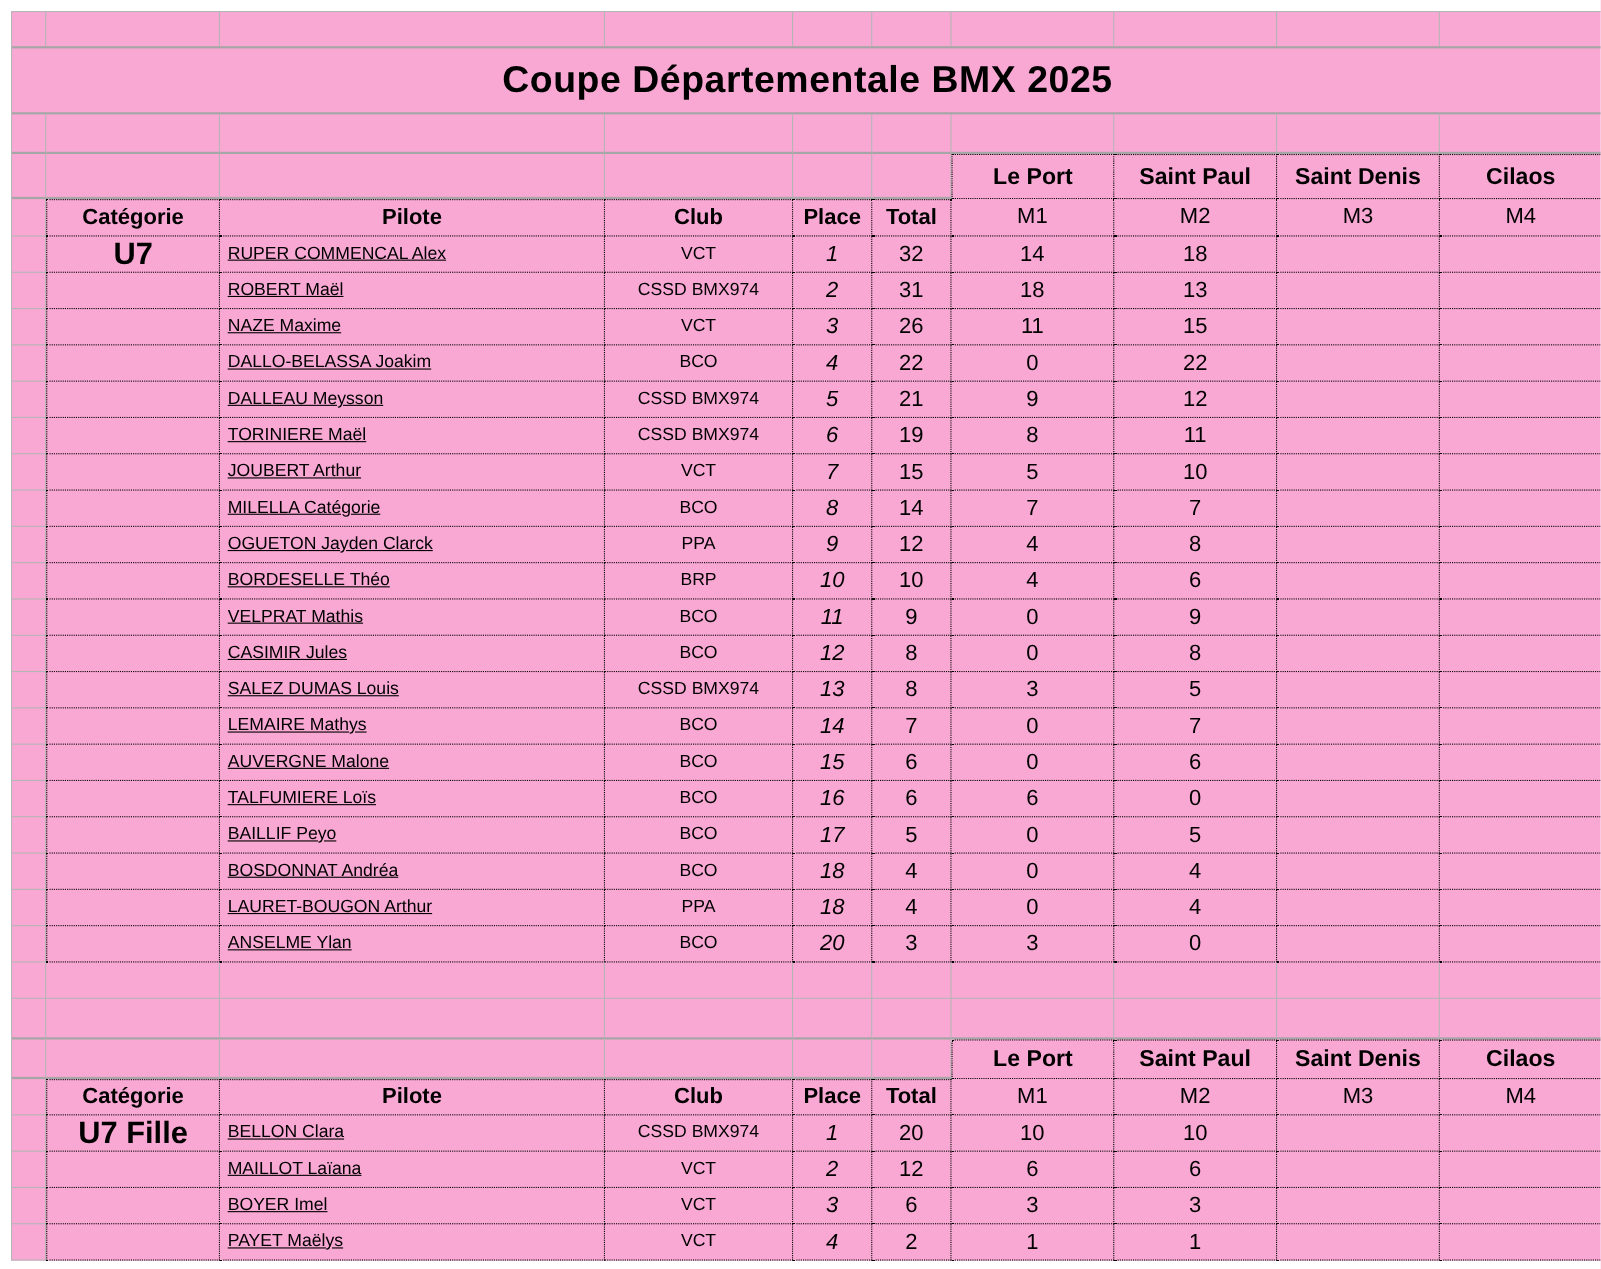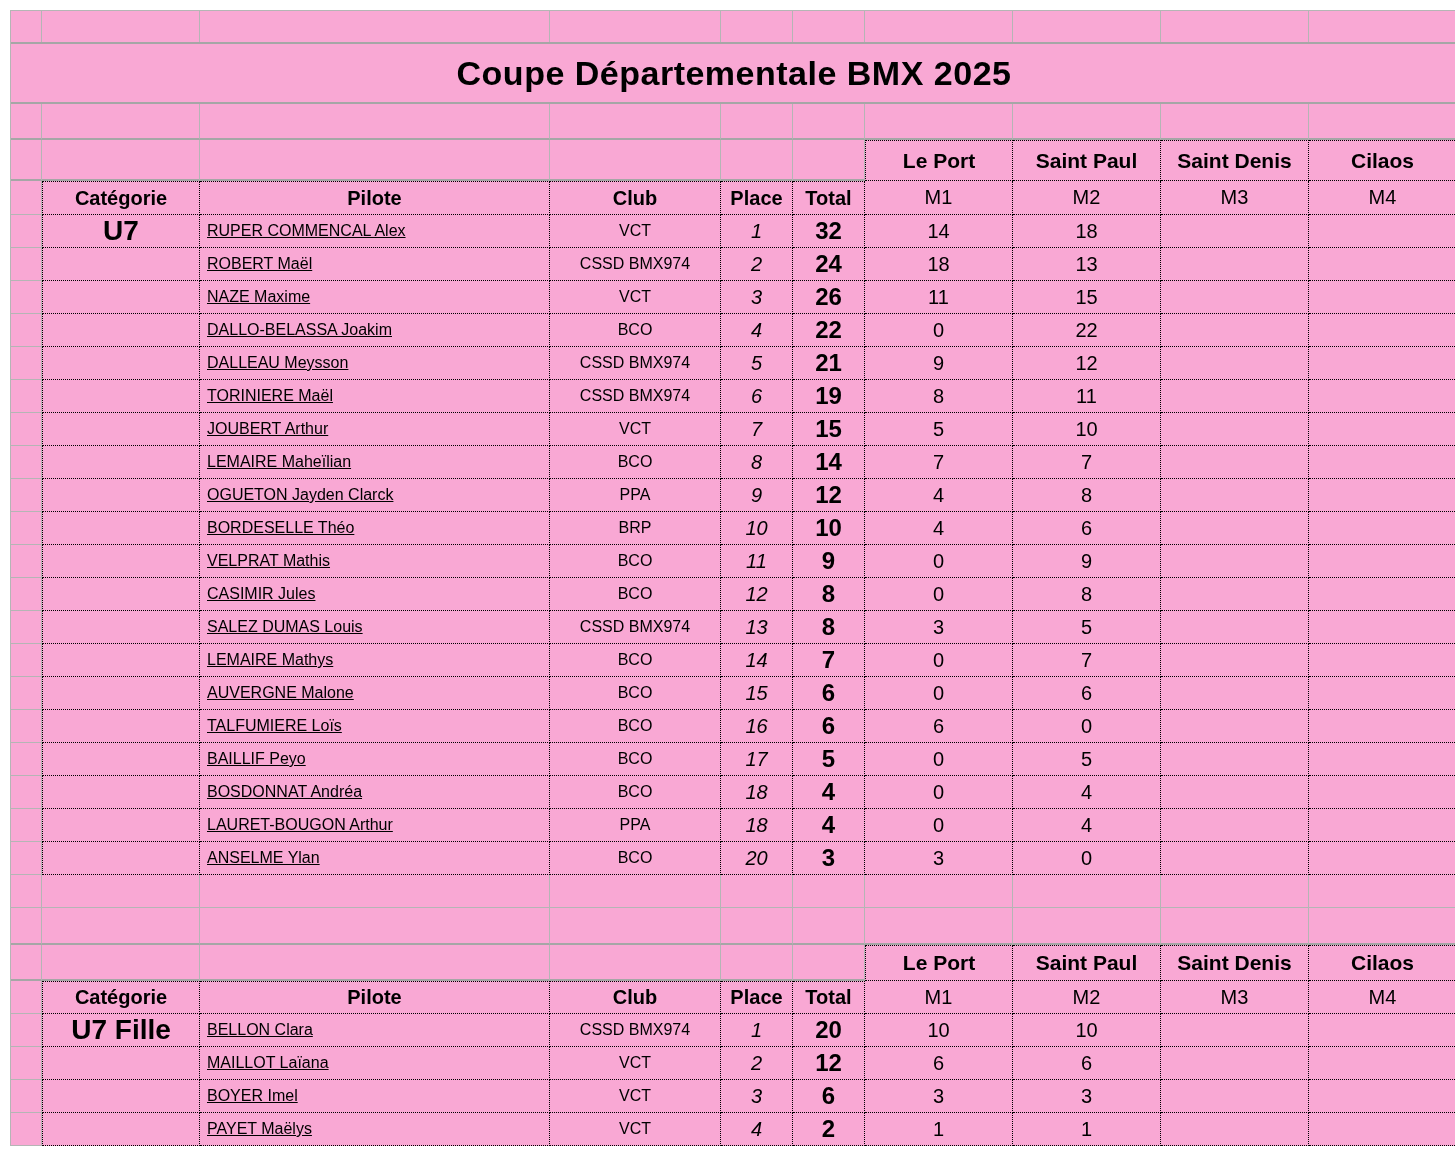--- a/index.html
+++ b/index.html
@@ -45,21 +45,21 @@
   .r-head2{height:33px}
   
   .title-cell{width:1446px;justify-content:center;font-weight:bold;font-size:34px;letter-spacing:0.5px;}
   .venue{font-weight:bold;font-size:21px;}
   .hdr{font-weight:bold;font-size:20px;}
   .mhdr{font-size:20px;}
   .cat{font-weight:bold;font-size:28px;}
   .name{justify-content:flex-start;padding-left:7px;font-size:16px;text-decoration:underline;}
   .club{font-size:16px;}
   .place{font-style:italic;font-size:20px;}
-  .total{font-weight:bold;font-size:24px;}
+  .total{font-weight:normal;font-size:20px;}
   .m{font-size:20px;}
 </style>
 </head>
 <body>
 
 <div class="sheet">
 
   <div class="row r-top">
     <div class="c A g bt nb"></div>
     <div class="c B g bt nb"></div>
@@ -130,21 +130,21 @@
         <div class="c I td m"></div>
         <div class="c J td m"></div>
       </div>
 
       <div class="row r-data">
         <div class="c A g"></div>
         <div class="c B td bl cat"></div>
         <div class="c C td name">ROBERT Maël</div>
         <div class="c D td club">CSSD BMX974</div>
         <div class="c E td place">2</div>
-        <div class="c F td total">24</div>
+        <div class="c F td total">31</div>
         <div class="c G td m">18</div>
         <div class="c H td m">13</div>
         <div class="c I td m"></div>
         <div class="c J td m"></div>
       </div>
 
       <div class="row r-data">
         <div class="c A g"></div>
         <div class="c B td bl cat"></div>
         <div class="c C td name">NAZE Maxime</div>
@@ -205,21 +205,21 @@
         <div class="c F td total">15</div>
         <div class="c G td m">5</div>
         <div class="c H td m">10</div>
         <div class="c I td m"></div>
         <div class="c J td m"></div>
       </div>
 
       <div class="row r-data">
         <div class="c A g"></div>
         <div class="c B td bl cat"></div>
-        <div class="c C td name">LEMAIRE Maheïlian</div>
+        <div class="c C td name">MILELLA Catégorie</div>
         <div class="c D td club">BCO</div>
         <div class="c E td place">8</div>
         <div class="c F td total">14</div>
         <div class="c G td m">7</div>
         <div class="c H td m">7</div>
         <div class="c I td m"></div>
         <div class="c J td m"></div>
       </div>
 
       <div class="row r-data">

